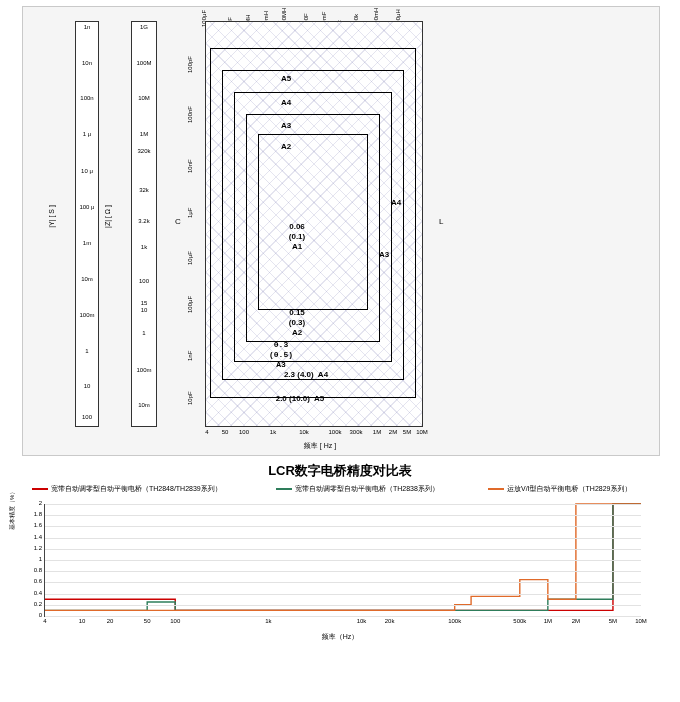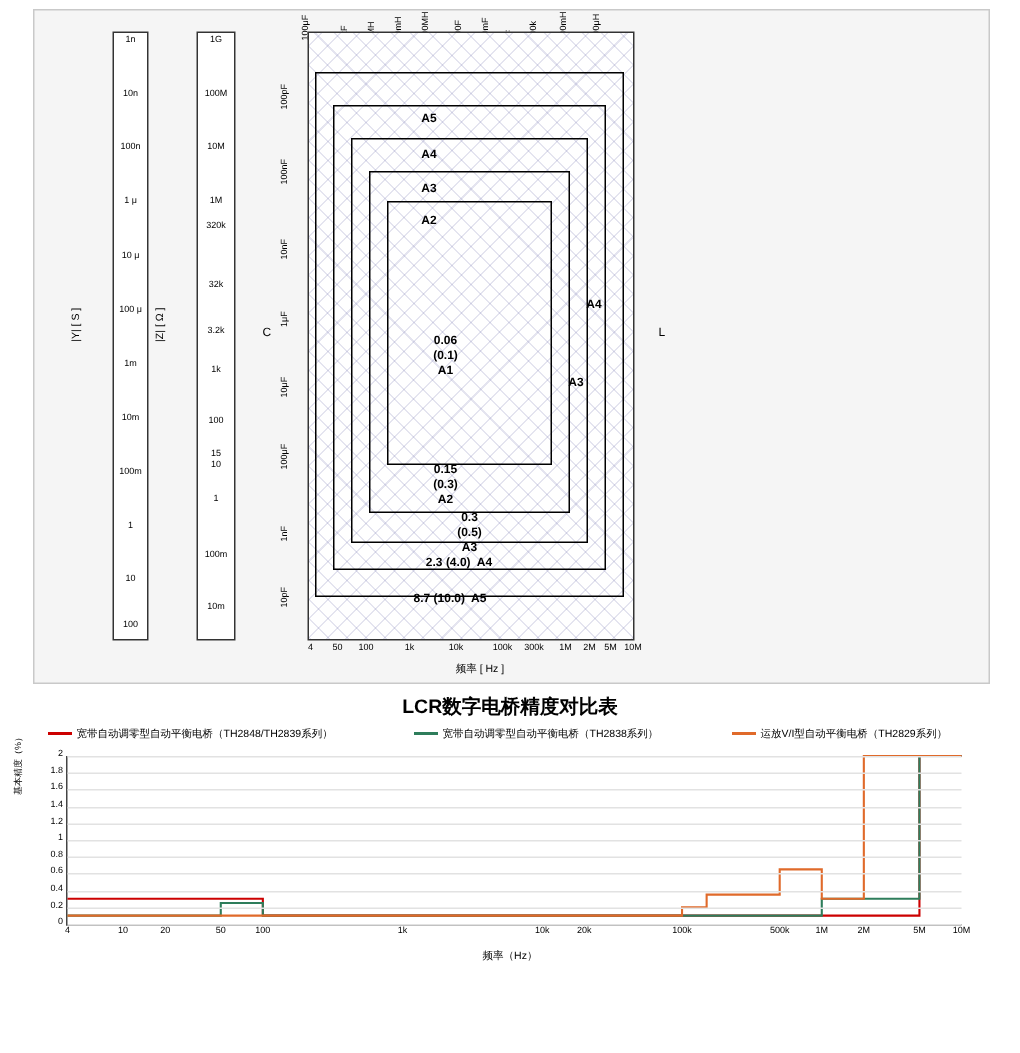--- a/index.html
+++ b/index.html
@@ -136,25 +136,25 @@
       <div class="zone-lbl" style="left:60px;top:120px;width:40px;">A2</div>
       <div class="zone-lbl" style="left:178px;top:176px;width:24px;">A4</div>
       <div class="zone-lbl" style="left:166px;top:228px;width:24px;">A3</div>
 
       <div class="zone-lbl" style="left:56px;top:200px;width:70px;">0.06
 (0.1)
 A1</div>
       <div class="zone-lbl" style="left:56px;top:286px;width:70px;">0.15
 (0.3)
 A2</div>
-      <div class="zone-lbl" style="left:72px;top:318px;width:70px;">0.3
+      <div class="zone-lbl" style="left:40px;top:318px;width:70px;font-family:Liberation Mono, monospace;">0.3
 (0.5)
 A3</div>
       <div class="zone-lbl" style="left:40px;top:348px;width:120px;">2.3 (4.0)  A4</div>
-      <div class="zone-lbl" style="left:24px;top:372px;width:140px;">8.7 (10.0)  A5</div>
+      <div class="zone-lbl" style="left:24px;top:372px;width:140px;">2.0 (10.0)  A5</div>
     </div>
 
     <div class="bot-tick" style="left:176px;top:422px;width:16px;">4</div>
     <div class="bot-tick" style="left:194px;top:422px;width:16px;">50</div>
     <div class="bot-tick" style="left:211px;top:422px;width:20px;">100</div>
     <div class="bot-tick" style="left:242px;top:422px;width:16px;">1k</div>
     <div class="bot-tick" style="left:272px;top:422px;width:18px;">10k</div>
     <div class="bot-tick" style="left:302px;top:422px;width:20px;">100k</div>
     <div class="bot-tick" style="left:322px;top:422px;width:22px;">300k</div>
     <div class="bot-tick" style="left:346px;top:422px;width:16px;">1M</div>

